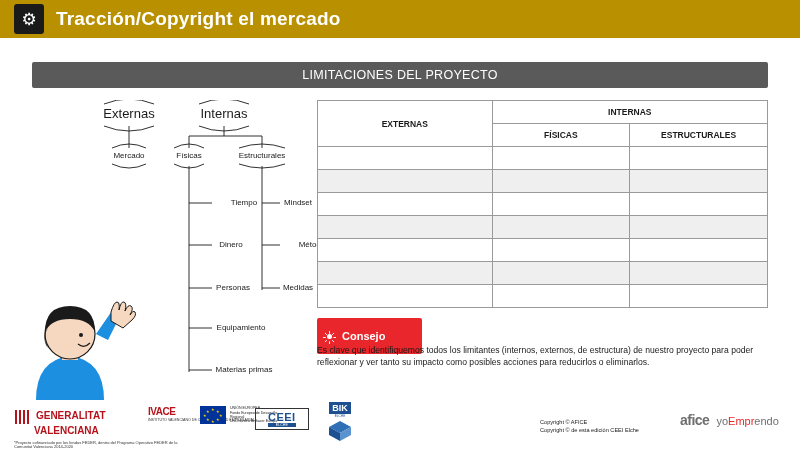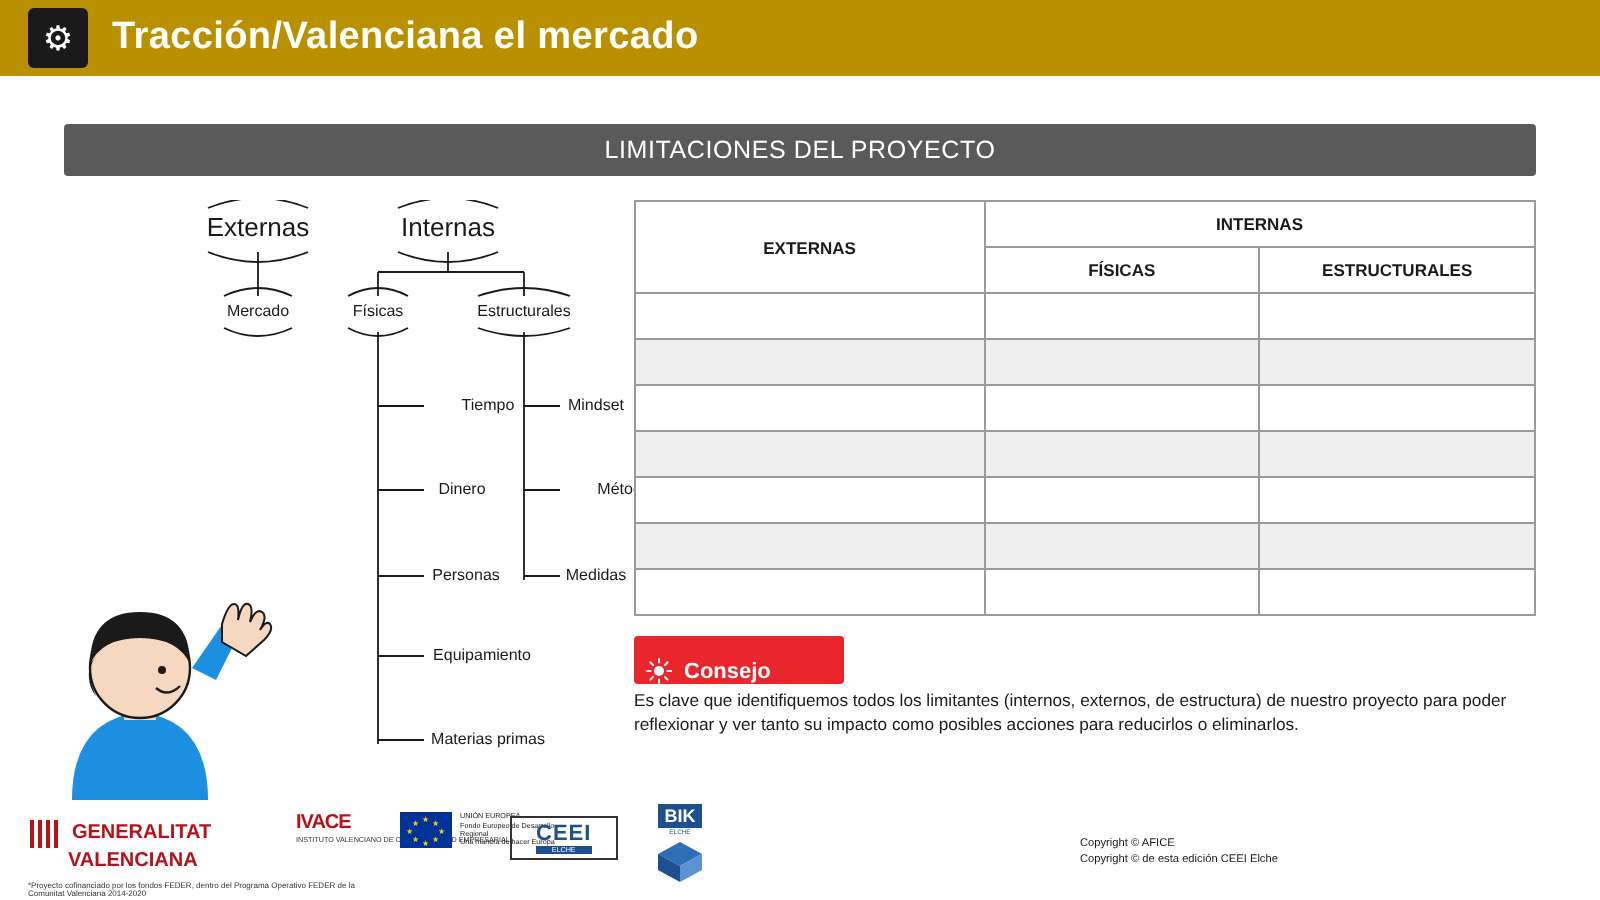--- a/index.html
+++ b/index.html
@@ -74,22 +74,22 @@
   .tbl td.alt { background:#efefef; }
   .tbl td.plain { background:#ffffff; }
   .col-ext { width:175px; }
   .col-fis { width:138px; }
   .col-est { width:138px; }
 
   
   .consejo-badge {
     position:absolute; left:317px; top:318px;
     background:#e8262b; color:#fff;
-    height:24px; width:105px;
-    display:flex; align-items:flex-end;
+    height:36px; width:105px;
+    display:flex; align-items:center;
     border-radius:2px;
   }
   .consejo-sun {
     width:13px; height:13px; margin-left:6px;
     position:relative; flex:none;
   }
   .consejo-sun::before {
     content:""; position:absolute; left:4px; top:4px;
     width:5px; height:5px; border-radius:50%; background:#fff;
   }
@@ -141,21 +141,21 @@
   .afice { position:absolute; left:680px; top:12px; display:flex; align-items:baseline; }
   .afice-word { color:#6f6f6f; font-size:14px; font-weight:bold; letter-spacing:-0.5px; }
   .yoemp { margin-left:7px; font-size:11px; color:#6f6f6f; }
   .yoemp .hl { color:#e8262b; }
 </style>
 </head>
 <body>
 
 <div class="header">
   <div class="header-icon">⚙</div>
-  <div class="header-title">Tracción/Valenciana el mercado</div>
+  <div class="header-title">Tracción/Copyright el mercado</div>
 </div>
 
 <div class="section-bar">
   <span>LIMITACIONES DEL PROYECTO</span>
 </div>
 
 <div class="tree">
   <svg width="270" height="290" viewBox="0 0 270 290">
     <g stroke="#1a1a1a" stroke-width="0.9" fill="none">
 
@@ -360,13 +360,17 @@
         <polygon points="23,7 12,13 12,21 23,15" fill="#5a93cf"></polygon>
       </svg>
     </div>
   </div>
 
   <div class="copy">
     <div>Copyright ©  AFICE</div>
     <div>Copyright © de esta edición CEEI Elche</div>
   </div>
 
+  <div class="afice">
+    <span class="afice-word">afice</span>
+    <span class="yoemp"><span>yo</span><span class="hl">Empr</span><span>endo</span></span>
+  </div>
 </div>
 
 </body></html>

